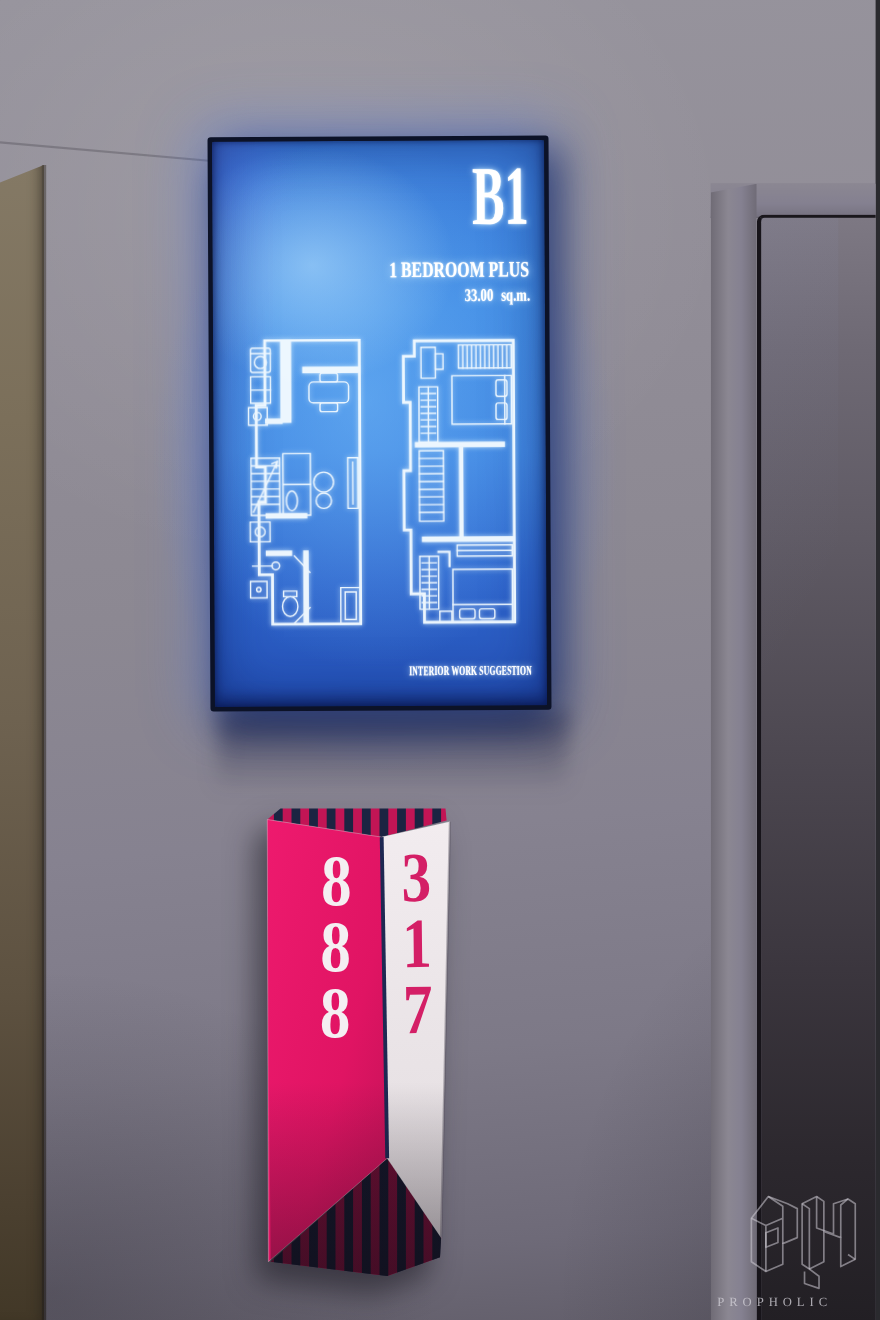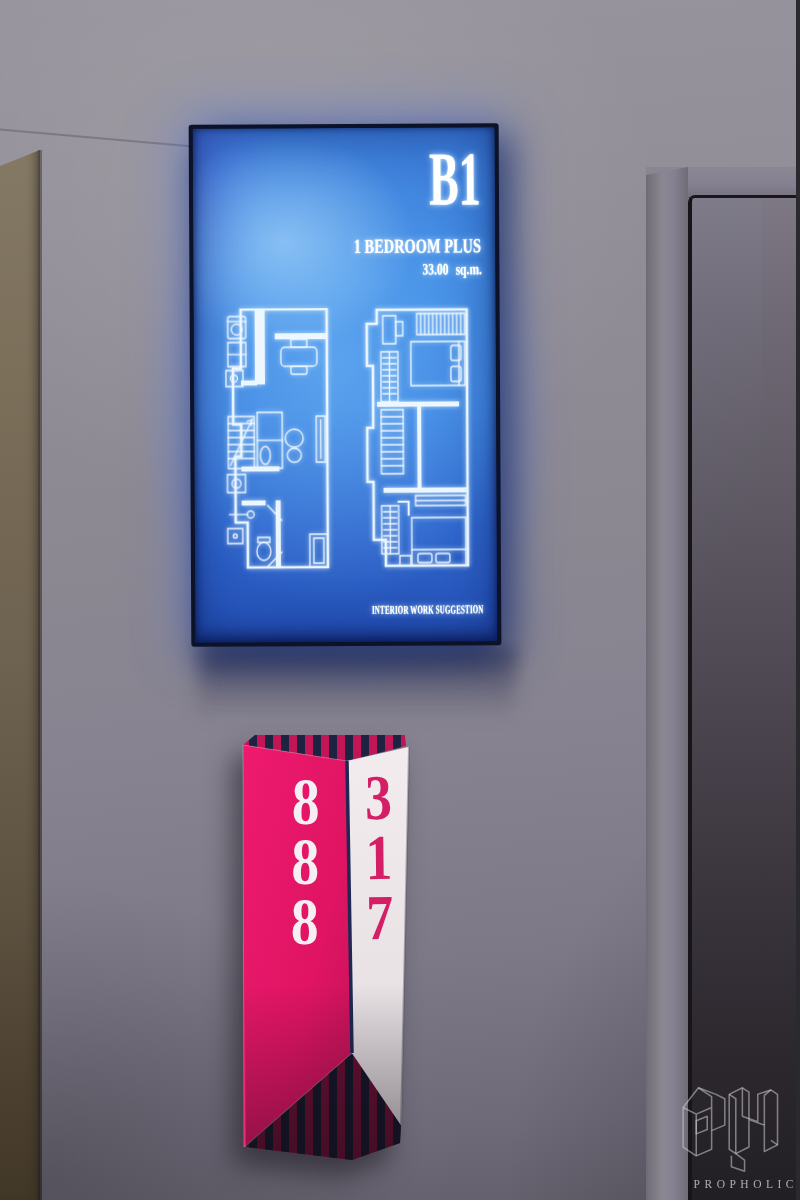--- a/index.html
+++ b/index.html
@@ -76,21 +76,21 @@
   .num{position:absolute;display:flex;flex-direction:column;align-items:center;gap:4px;
     font-weight:bold;line-height:56px;transform-origin:top center;}
   .num-front{left:55px;top:46px;width:52px;font-size:66px;color:#f4eff2;transform:scaleX(.84) rotate(.6deg);}
   .num-side{left:128px;top:42px;width:50px;font-size:64px;color:#d41f66;transform:scaleX(.84) rotate(-.8deg);}
   .sign-shade{left:0;top:0;width:200px;height:465px;pointer-events:none;
     background:linear-gradient(180deg,rgba(0,0,0,0) 55%,rgba(16,11,20,.38) 92%);
     clip-path:polygon(18px 17px,122px 33px,184px 19px,176px 397px,175px 415px,127px 432px,21px 419px);}
 
   
   .watermark{left:650px;top:1060px;width:150px;height:140px;}
-  .brand-text{position:absolute;left:2px;top:118px;width:146px;text-align:right;
+  .brand-text{position:absolute;left:2px;top:118px;width:146px;text-align:left;
     color:rgba(208,205,213,.8);font-size:11.5px;letter-spacing:4.5px;font-weight:normal;}
 </style>
 </head>
 <body>
 
 <div id="stage">
 
   <div class="abs wall-sheen"></div>
   <div class="abs ceiling-crease"></div>
 

